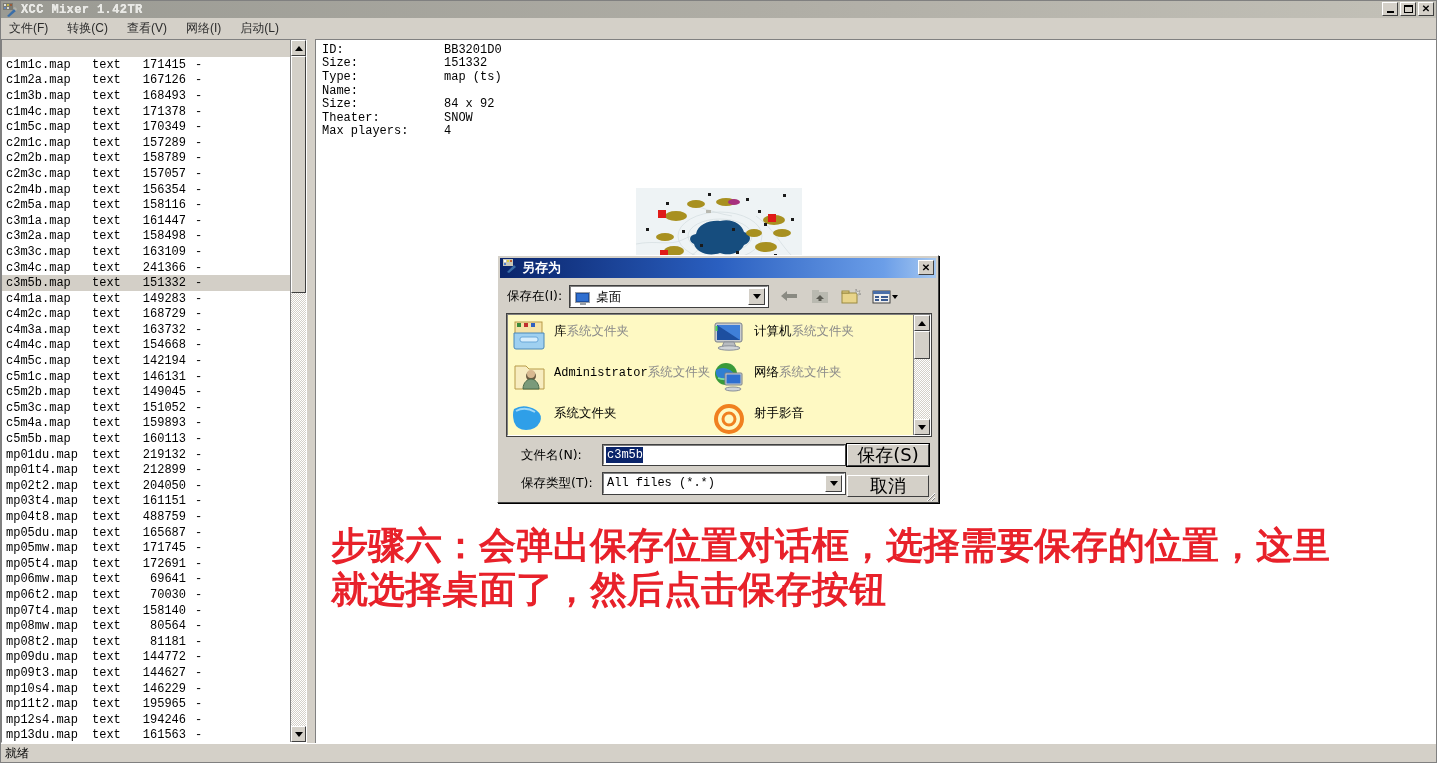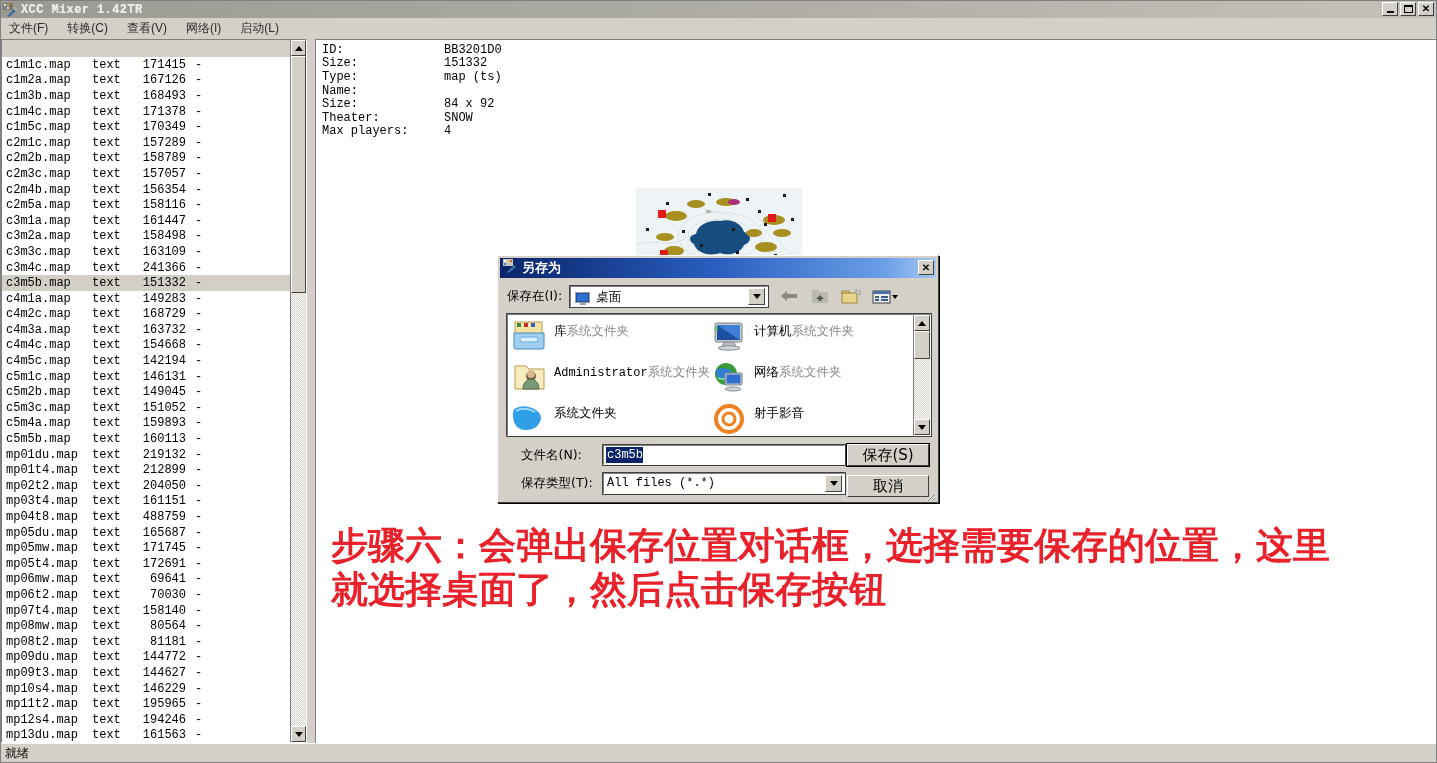--- a/index.html
+++ b/index.html
@@ -335,21 +335,21 @@
   }
   .cb-arrow { width:0;height:0;border-left:4px solid transparent;border-right:4px solid transparent;border-top:5px solid #000;}
 
   .dlg-toolbar { display: flex; align-items: center; gap: 10px; margin-left: 11px; }
   .tb-ico { width: 21px; height: 19px; position: relative; }
 
   .files-area {
     position: absolute;
     left: 9px; top: 36px;
     width: 424px; height: 122px;
-    background: #ffffff;
+    background: #fef9c3;
     border-top: 1px solid #808080;
     border-left: 1px solid #808080;
     border-right: 1px solid #ffffff;
     border-bottom: 1px solid #ffffff;
     outline: 1px solid #404040;
     display: flex;
     overflow: hidden;
   }
   .files-grid {
     flex: 1 1 auto;
@@ -402,21 +402,21 @@
   }
   .dlg-btn {
     width: 82px; height: 22px;
     background: #d4d0c8;
     border-top: 1px solid #ffffff;
     border-left: 1px solid #ffffff;
     border-right: 1px solid #404040;
     border-bottom: 1px solid #404040;
     display: flex; align-items: center; justify-content: center;
     font-family: "DejaVu Sans", sans-serif;
-    font-size: 15px; color: #000;
+    font-size: 18px; color: #000;
   }
   .dlg-btn.default { outline: 1px solid #000; }
   .dlg-btns { position: absolute; right: 9px; top: 166px; }
   .dlg-btns .dlg-btn { margin-bottom: 9px; }
   .resize-grip { position: absolute; right: 2px; bottom: 2px; width: 12px; height: 12px; }
 </style>
 </head>
 <body>
 
 <div id="root">

